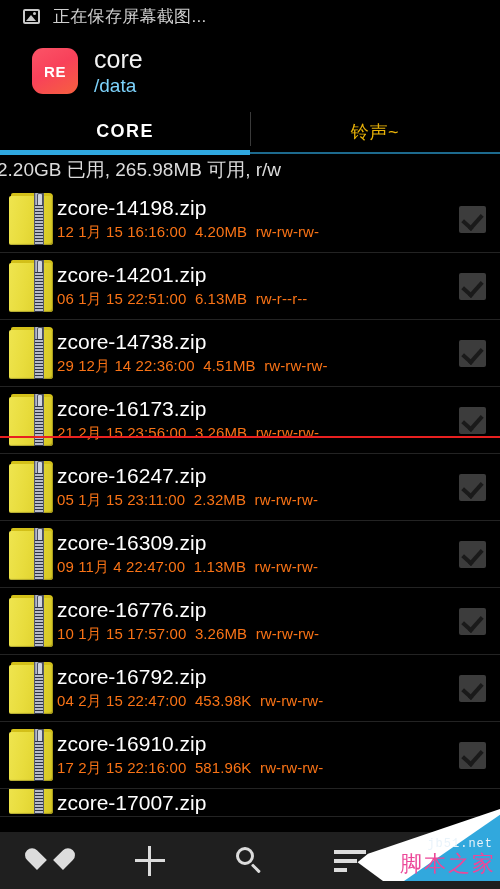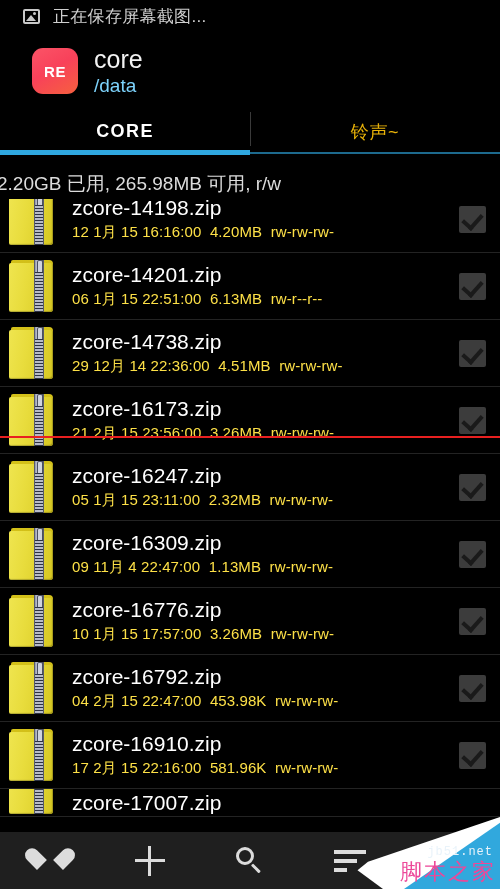--- a/index.html
+++ b/index.html
@@ -148,21 +148,21 @@
     left: 0;
     bottom: 0;
     height: 5px;
   }
   .tab-underline.active  { width: 250px; background: #2fa8e0; }
   .tab-underline.rest    { left: 250px; width: 250px; height: 2px; background: #1d6a8e; bottom: 1px; }
 
   
   .storagebar {
     position: absolute;
-    top: 169px; left: 0;
+    top: 155px; left: 0;
     width: 500px;
     height: 30px;
     display: flex;
     align-items: center;
     background: #000;
     z-index: 5;
   }
   .storage-text {
     color: #dcdcdc;
     font-size: 19px;
@@ -237,36 +237,35 @@
     position: absolute;
     left: 26px; top: 14px;
     width: 8px; height: 40px;
     background: repeating-linear-gradient(
       180deg,
       #2c3142 0px, #2c3142 1.4px,
       #b7bbc8 1.4px, #b7bbc8 3px
     );
   }
   .row-text {
-    margin-left: 15px;
     display: flex;
     flex-direction: column;
     justify-content: center;
     flex: 1 1 auto;
     min-width: 0;
   }
   .file-name {
     color: #ffffff;
     font-size: 21px;
     line-height: 1.18;
     white-space: nowrap;
     overflow: hidden;
   }
   .file-meta {
-    color: #fde047;
+    color: #f97316;
     font-size: 15px;
     margin-top: 3px;
     white-space: nowrap;
     overflow: hidden;
     letter-spacing: 0.1px;
   }
   .checkbox {
     width: 27px;
     height: 27px;
     margin-right: 14px;
@@ -393,21 +392,21 @@
     width: 14px; height: 3px;
     background: #dcdcdc;
     transform: rotate(35deg);
     transform-origin: 0 50%;
   }
 
   
   .watermark {
     position: absolute;
     right: 0;
-    bottom: 0;
+    bottom: 8px;
     width: 150px;
     height: 72px;
     z-index: 60;
     pointer-events: none;
   }
   .wm-white {
     position: absolute;
     inset: 0;
     background: #ffffff;
     clip-path: polygon(100% 0%, 100% 100%, 22% 100%, 5% 74%, 12% 62%, 100% 0%);

